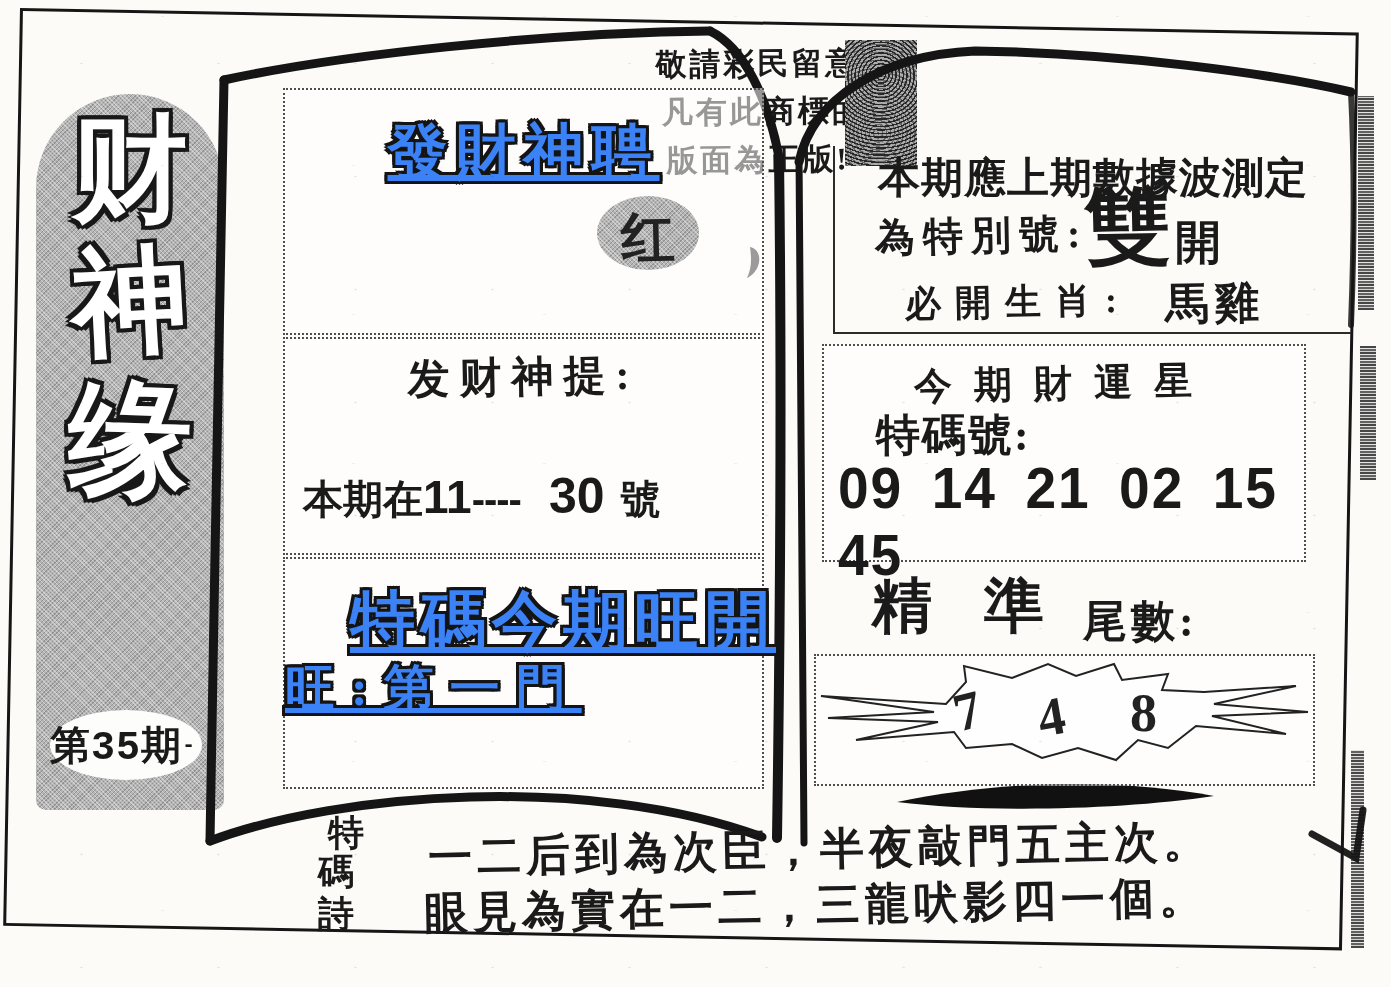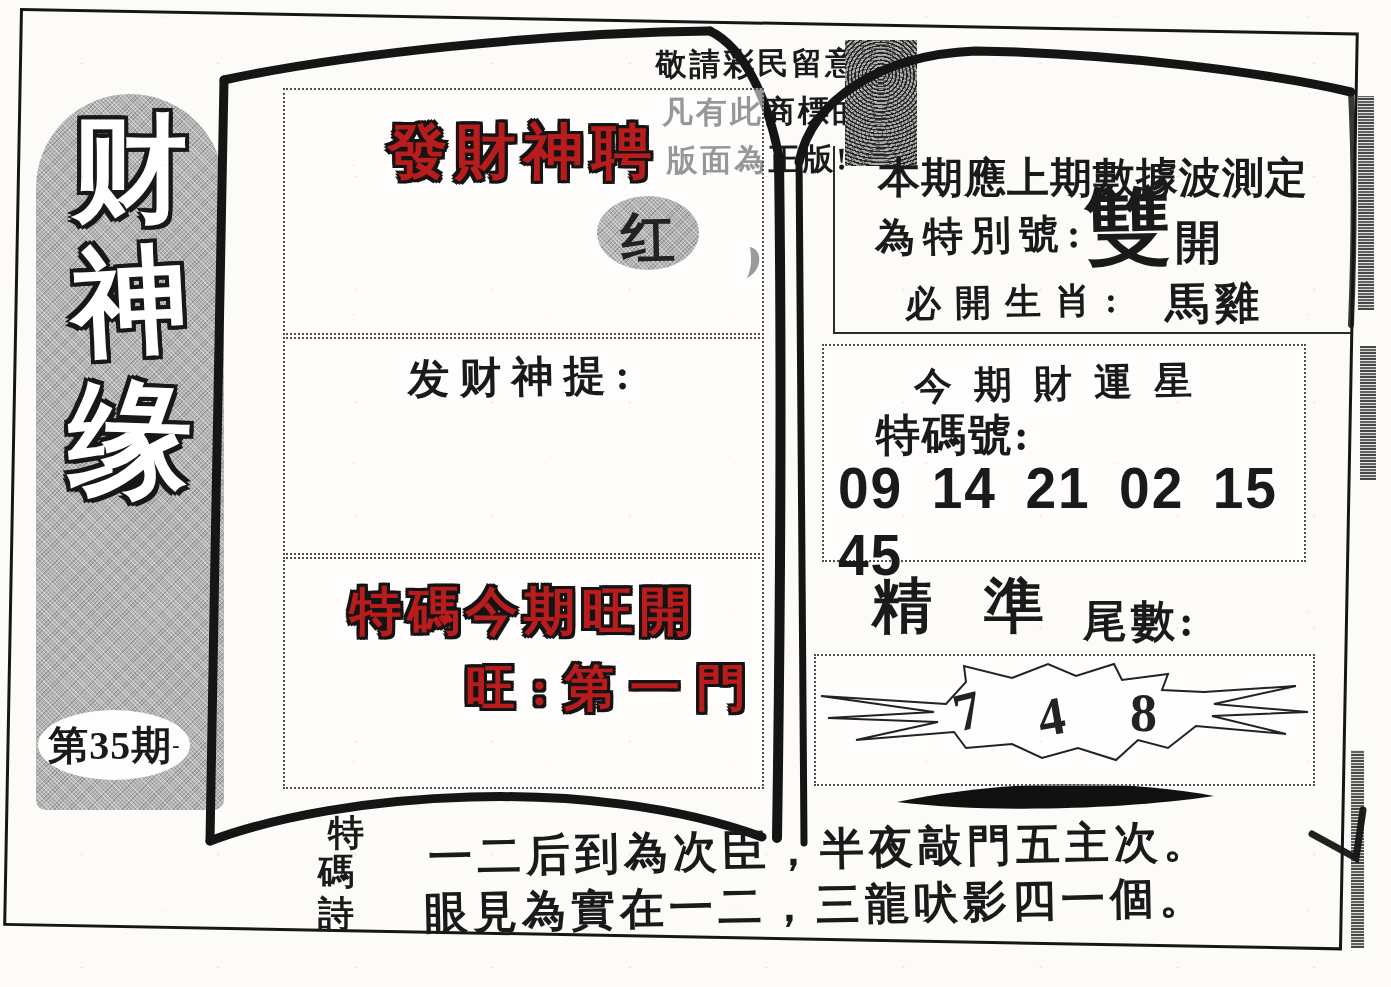--- a/index.html
+++ b/index.html
@@ -17,29 +17,29 @@
     transform:rotate(1.05deg);transform-origin:top left;}
   
   .graytex{background-color:#b5b5b5;
     background-image:repeating-linear-gradient(45deg, rgba(255,255,255,.38) 0 1px, transparent 1px 3px),
                      repeating-linear-gradient(-45deg, rgba(0,0,0,.20) 0 1px, transparent 1px 3px);}
   .masthead{left:36px;top:94px;width:188px;height:716px;border-radius:94px 94px 10px 10px;}
   .mast-char{left:50%;transform:translateX(-50%);font-size:116px;font-weight:bold;line-height:1;
     color:#fff;font-family:"Liberation Serif",serif;
     text-shadow:-4px -4px 0 #181818,4px -4px 0 #181818,-4px 4px 0 #181818,4px 4px 0 #181818,
                 -4px 0 0 #181818,4px 0 0 #181818,0 -4px 0 #181818,0 4px 0 #181818;}
-  .issue-ellipse{left:2px;top:616px;width:152px;height:70px;background:#fdfdfb;border-radius:50%;
-    display:flex;align-items:center;justify-content:center;}
+  .issue-ellipse{left:14px;top:616px;width:152px;height:70px;background:#fdfdfb;border-radius:50%;
+    display:flex;align-items:center;justify-content:flex-start;font-family:Liberation Mono, monospace;}
   .issue-text{font-size:40px;font-weight:bold;letter-spacing:1px;}
   .issue-mark{font-size:22px;font-weight:bold;vertical-align:22px;}
   
-  .outl{color:#b91c1c;font-weight:bold;font-family:"Liberation Serif",serif;
+  .outl{color:#3b82f6;font-weight:bold;font-family:"Liberation Serif",serif;
     text-shadow:-3px -3px 0 #141414,3px -3px 0 #141414,-3px 3px 0 #141414,3px 3px 0 #141414,
                 -3px 0 0 #141414,3px 0 0 #141414,0 -3px 0 #141414,0 3px 0 #141414,
-                -2px -2px 0 #141414,2px 2px 0 #141414;}
+                -2px -2px 0 #141414,2px 2px 0 #141414;text-decoration:underline;}
   .kai{font-family:"Liberation Serif",serif;font-weight:bold;}
   .sans{font-family:"Liberation Sans",sans-serif;}
   .dotted-box{border:2px dotted #4e4e4e;background:rgba(255,255,255,.55);}
   .solid-box{border:2px solid #2b2b2b;}
   .notice{left:656px;top:40px;font-size:31px;font-weight:bold;line-height:48px;letter-spacing:3px;
     transform:rotate(-.6deg);}
   .stamp{left:845px;top:40px;width:72px;height:126px;background-color:#9a9a9a;
     background-image:repeating-radial-gradient(circle at 50% 28%, rgba(35,35,35,.95) 0 1.4px, rgba(190,190,190,.4) 1.4px 3.6px),
                      repeating-radial-gradient(circle at 46% 74%, rgba(35,35,35,.9) 0 1.4px, rgba(180,180,180,.4) 1.4px 4px),
                      repeating-linear-gradient(30deg, rgba(0,0,0,.35) 0 1px, transparent 1px 3px);}
@@ -96,25 +96,28 @@
   </svg>
 
   <div class="abs dotted-box" style="left:283px;top:88px;width:477px;height:243px;">
     <div class="abs outl" style="left:0;top:22px;width:100%;text-align:center;font-size:60px;letter-spacing:8px;">發財神聘</div>
     <div class="abs graytex" style="left:312px;top:106px;width:102px;height:74px;border-radius:50%;"></div>
     <div class="abs kai hand" style="left:336px;top:112px;font-size:54px;color:#222;">红</div>
   </div>
 
   <div class="abs dotted-box" style="left:283px;top:337px;width:477px;height:214px;">
     <div class="abs kai hand" style="left:0;top:10px;width:100%;text-align:center;font-size:42px;letter-spacing:10px;">发财神提:</div>
+    <div class="abs" style="left:18px;top:128px;font-size:40px;white-space:nowrap;">
+      <span class="kai">本期在</span><span class="sans" style="font-weight:bold;font-size:46px;">11</span><span class="sans" style="font-weight:bold;font-size:40px;letter-spacing:-1px;">----</span><span class="sans" style="font-weight:bold;font-size:50px;margin-left:28px;">30</span><span class="kai" style="margin-left:16px;">號</span>
+    </div>
   </div>
 
   <div class="abs dotted-box" style="left:283px;top:557px;width:477px;height:228px;">
-    <div class="abs outl" style="left:0;top:18px;width:100%;text-align:center;font-size:52px;letter-spacing:6px;">特碼今期旺開</div>
-    <div class="abs outl" style="left:0;top:96px;width:100%;text-align:right;font-size:50px;letter-spacing:16px;">旺:第一門</div>
+    <div class="abs outl" style="left:14px;top:18px;width:100%;text-align:right;font-size:65px;letter-spacing:6px;">特碼今期旺開</div>
+    <div class="abs outl" style="left:0;top:96px;width:100%;text-align:left;font-size:50px;letter-spacing:16px;">旺:第一門</div>
   </div>
 
   <div class="abs solid-box" style="left:833px;top:146px;width:516px;height:186px;border-top:none;border-right:none;">
     <div class="abs kai" style="left:0;top:4px;width:100%;text-align:center;font-size:42px;letter-spacing:1px;white-space:nowrap;">本期應上期數據波測定</div>
     <div class="abs kai hand" style="left:40px;top:62px;font-size:40px;letter-spacing:8px;">為特別號:</div>
     <div class="abs kai hand" style="left:250px;top:38px;font-size:86px;line-height:1;">雙</div>
     <div class="abs kai" style="left:340px;top:66px;font-size:46px;">開</div>
     <div class="abs kai hand" style="left:70px;top:132px;font-size:36px;letter-spacing:14px;">必開生肖:</div>
     <div class="abs kai hand" style="left:330px;top:128px;font-size:44px;letter-spacing:6px;">馬雞</div>
   </div>

